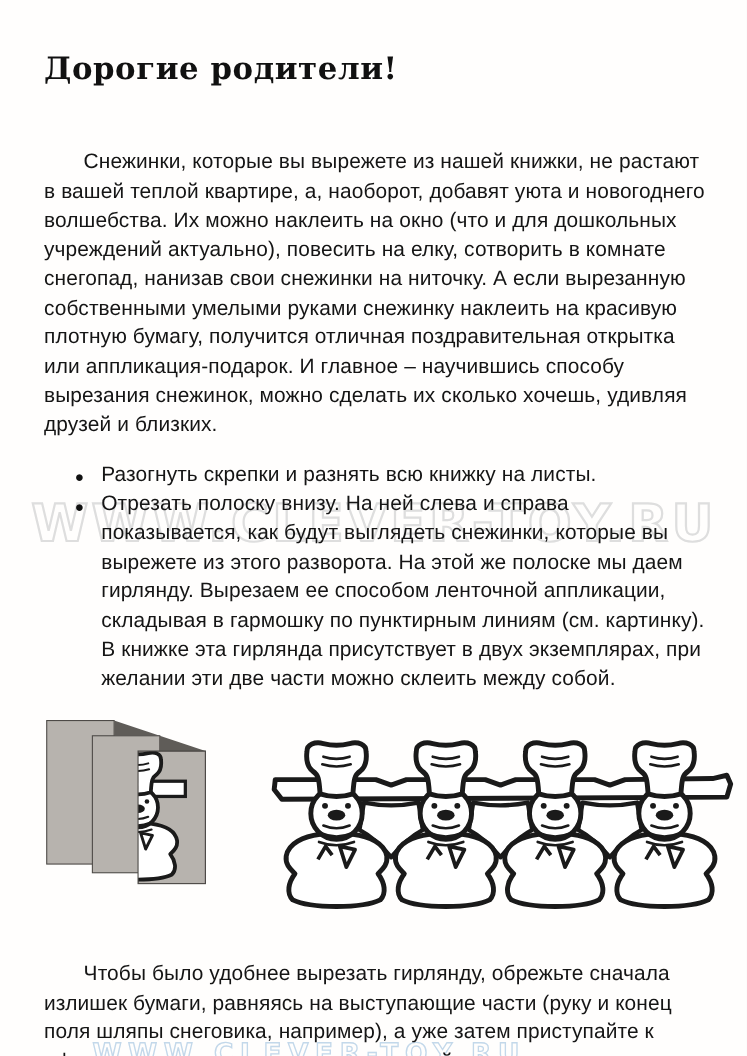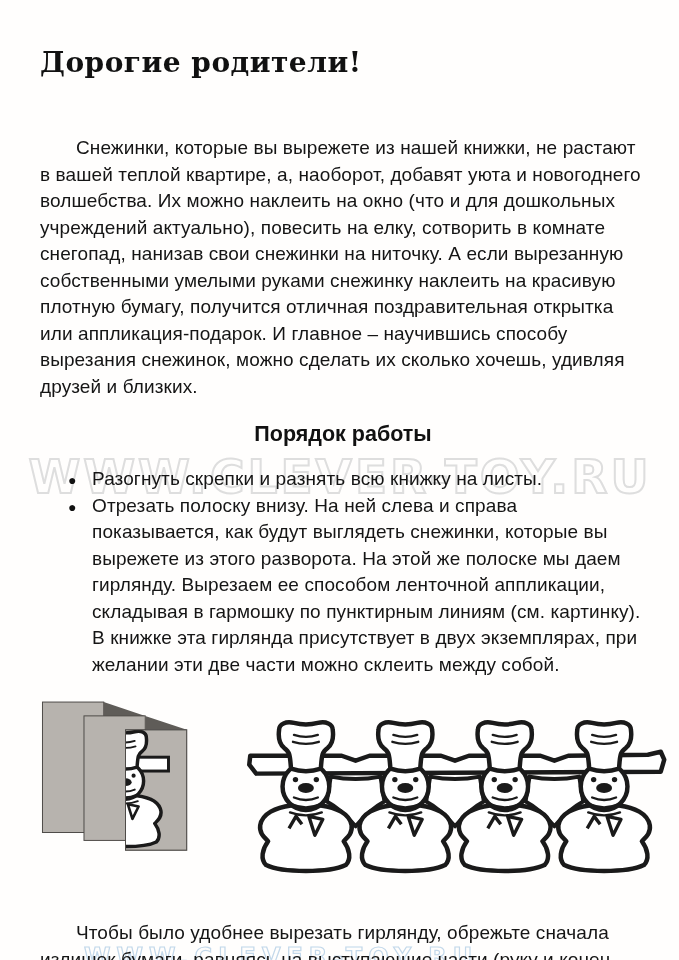--- a/index.html
+++ b/index.html
@@ -99,21 +99,20 @@
 
   <div class="watermark-mid">WWW.CLEVER-TOY.RU</div>
   <div class="watermark-bottom">WWW.CLEVER-TOY.RU</div>
 
   <div class="content">
 
     <h1 class="page-title">Дорогие родители!</h1>
 
     <p class="body-text intro">Снежинки, которые вы вырежете из нашей книжки, не растают в вашей теплой квартире, а, наоборот, добавят уюта и новогоднего волшебства. Их можно наклеить на окно (что и для дошкольных учреждений актуально), повесить на елку, сотворить в комнате снегопад, нанизав свои снежинки на ниточку. А если вырезанную собственными умелыми руками снежинку наклеить на красивую плотную бумагу, получится отличная поздравительная открытка или аппликация-подарок. И главное – научившись способу вырезания снежинок, можно сделать их сколько хочешь, удивляя друзей и близких.</p>
 
-    <h2 class="section-title">Порядок работы</h2>
 
     <ul class="steps">
       <li class="body-text">
         <span>Разогнуть скрепки и разнять всю книжку на листы.</span>
       </li>
       <li class="body-text">
         <span>Отрезать полоску внизу. На ней слева и справа показывается, как будут выглядеть снежинки, которые вы вырежете из этого разворота. На этой же полоске мы даем гирлянду. Вырезаем ее способом ленточной аппликации, складывая в гармошку по пунктирным линиям (см. картинку). В книжке эта гирлянда присутствует в двух экземплярах, при желании эти две части можно склеить между собой.</span>
       </li>
     </ul>
 

